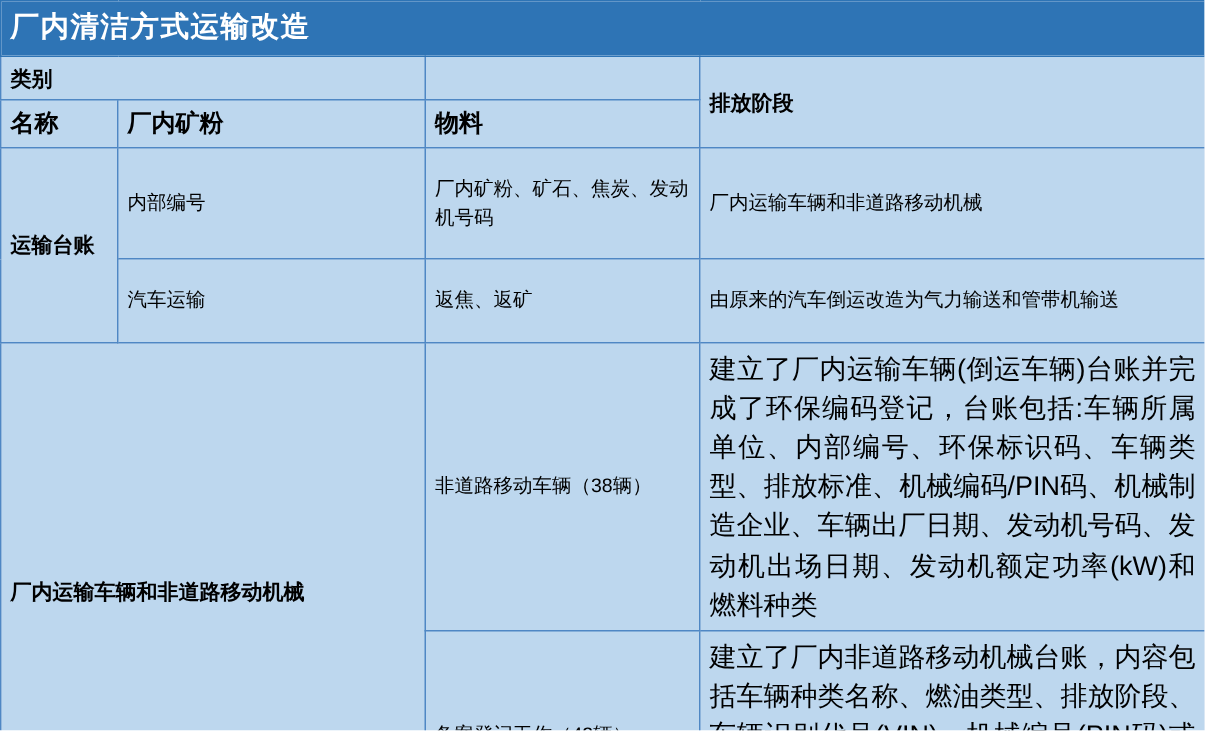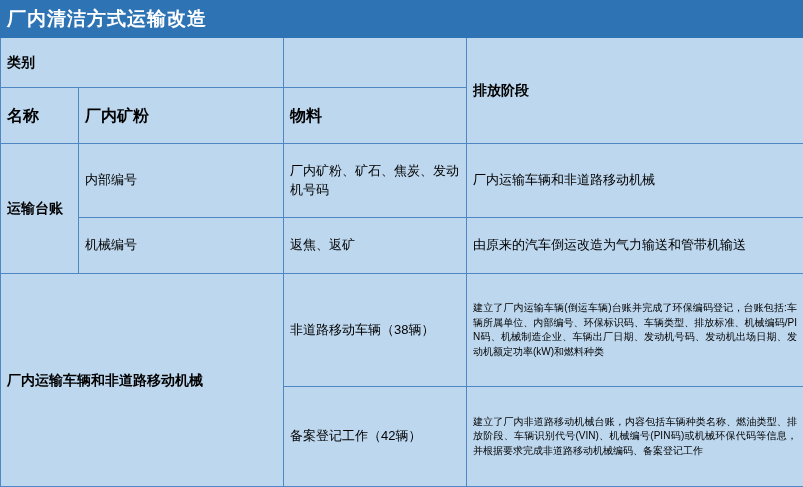--- a/index.html
+++ b/index.html
@@ -55,21 +55,21 @@
     font-size: 13px;
   }
   .rowlabel {
     font-weight: bold;
     font-size: 14px;
   }
   .blank {
     background: #bdd7ee;
   }
   .measure-long {
-    font-size: 10px;
+    font-size: 18px;
     text-align: justify;
     text-justify: inter-ideograph;
     line-height: 1.5;
     padding: 6px 8px;
   }
 </style>
 </head>
 <body>
 
 <div class="page">
@@ -94,21 +94,21 @@
         <td class="hdr-sm">厂内矿粉</td>
         <td class="hdr-sm">物料</td>
       </tr>
       <tr style="height:74px">
         <td class="rowlabel" rowspan="2">运输台账</td>
         <td class="body-cell">内部编号</td>
         <td class="body-cell">厂内矿粉、矿石、焦炭、发动机号码</td>
         <td class="body-cell">厂内运输车辆和非道路移动机械</td>
       </tr>
       <tr style="height:56px">
-        <td class="body-cell">机械编号</td>
+        <td class="body-cell">汽车运输</td>
         <td class="body-cell">返焦、返矿</td>
         <td class="body-cell">由原来的汽车倒运改造为气力输送和管带机输送</td>
       </tr>
       <tr style="height:113px">
         <td class="rowlabel" colspan="2" rowspan="2">厂内运输车辆和非道路移动机械</td>
         <td class="body-cell">非道路移动车辆（38辆）</td>
         <td class="measure-long">建立了厂内运输车辆(倒运车辆)台账并完成了环保编码登记，台账包括:车辆所属单位、内部编号、环保标识码、车辆类型、排放标准、机械编码/PIN码、机械制造企业、车辆出厂日期、发动机号码、发动机出场日期、发动机额定功率(kW)和燃料种类</td>
       </tr>
       <tr style="height:100px">
         <td class="body-cell">备案登记工作（42辆）</td>

